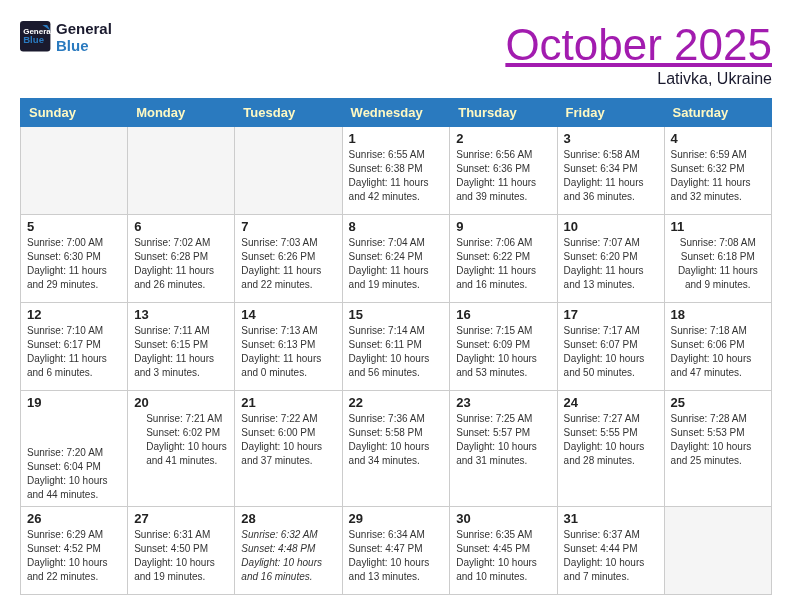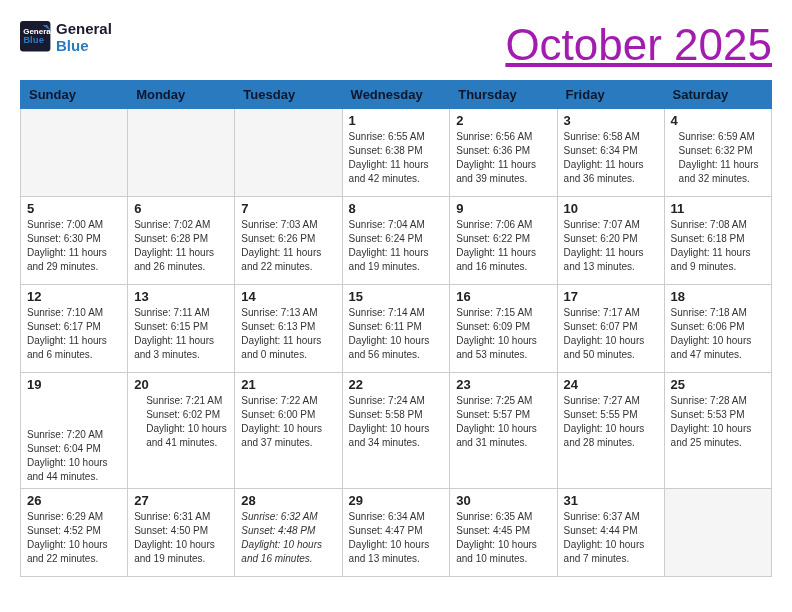--- a/index.html
+++ b/index.html
@@ -38,21 +38,21 @@
       font-size: 16px;
       color: #1a1a2e;
     }
     .calendar {
       width: 100%;
       border-collapse: collapse;
       border: 1px solid #ccc;
     }
     .calendar th {
       background: #2a7abf;
-      color: #0f172a;
+      color: #fef9c3;
       text-align: left;
       padding: 6px 8px;
       font-size: 13px;
       font-weight: bold;
       border: 1px solid #2a7abf;
     }
     .calendar td {
       vertical-align: top;
       border: 1px solid #ccc;
       padding: 4px 6px;
@@ -90,20 +90,21 @@
       <text x="4" y="28" font-size="12" fill="#2a7abf" font-family="Arial" font-weight="bold">Blue</text>
       <polygon points="28,5 38,12 34,5" fill="#2a7abf"></polygon>
     </svg>
     <div>
       <div style="font-size:15px;font-weight:bold;color:#1a1a2e;">General</div>
       <div style="font-size:15px;font-weight:bold;color:#2a7abf;">Blue</div>
     </div>
   </div>
   <div class="title-block">
     <div class="month-title">October 2025</div>
+    <div class="subtitle">Lativka, Ukraine</div>
   </div>
 </div>
 
 <table class="calendar">
   <thead>
     <tr>
     <th>Sunday</th>
         <th>Monday</th>
         <th>Tuesday</th>
         <th>Wednesday</th>
@@ -130,21 +131,21 @@
 Daylight: 11 hours and 39 minutes.</div>
         </td>
         <td>
           <div class="day-number">3</div>
           <div class="day-info" style="white-space: pre-wrap;">Sunrise: 6:58 AM
 Sunset: 6:34 PM
 Daylight: 11 hours and 36 minutes.</div>
         </td>
         <td>
           <div class="day-number">4</div>
-          <div class="day-info" style="white-space: pre-wrap; margin-left: 8px;">Sunrise: 6:59 AM
+          <div class="day-info" style="white-space: pre-wrap;">Sunrise: 6:59 AM
 Sunset: 6:32 PM
 Daylight: 11 hours and 32 minutes.</div>
         </td>
       </tr>
       <tr class="week-row">
         <td>
           <div class="day-number">5</div>
           <div class="day-info" style="white-space: pre-wrap;">Sunrise: 7:00 AM
 Sunset: 6:30 PM
 Daylight: 11 hours and 29 minutes.</div>
@@ -174,21 +175,21 @@
 Daylight: 11 hours and 16 minutes.</div>
         </td>
         <td>
           <div class="day-number">10</div>
           <div class="day-info" style="white-space: pre-wrap;">Sunrise: 7:07 AM
 Sunset: 6:20 PM
 Daylight: 11 hours and 13 minutes.</div>
         </td>
         <td>
           <div class="day-number">11</div>
-          <div class="day-info" style="white-space: pre-wrap;">Sunrise: 7:08 AM
+          <div class="day-info" style="white-space: pre-wrap; text-align: center;">Sunrise: 7:08 AM
 Sunset: 6:18 PM
 Daylight: 11 hours and 9 minutes.</div>
         </td>
       </tr>
       <tr class="week-row">
         <td>
           <div class="day-number">12</div>
           <div class="day-info" style="white-space: pre-wrap;">Sunrise: 7:10 AM
 Sunset: 6:17 PM
 Daylight: 11 hours and 6 minutes.</div>
@@ -244,21 +245,21 @@
 Daylight: 10 hours and 41 minutes.</div>
         </td>
         <td>
           <div class="day-number">21</div>
           <div class="day-info" style="white-space: pre-wrap;">Sunrise: 7:22 AM
 Sunset: 6:00 PM
 Daylight: 10 hours and 37 minutes.</div>
         </td>
         <td>
           <div class="day-number">22</div>
-          <div class="day-info" style="white-space: pre-wrap;">Sunrise: 7:24 AM
+          <div class="day-info" style="white-space: pre-wrap;">Sunrise: 7:36 AM
 Sunset: 5:58 PM
 Daylight: 10 hours and 34 minutes.</div>
         </td>
         <td>
           <div class="day-number">23</div>
           <div class="day-info" style="white-space: pre-wrap;">Sunrise: 7:25 AM
 Sunset: 5:57 PM
 Daylight: 10 hours and 31 minutes.</div>
         </td>
         <td>

